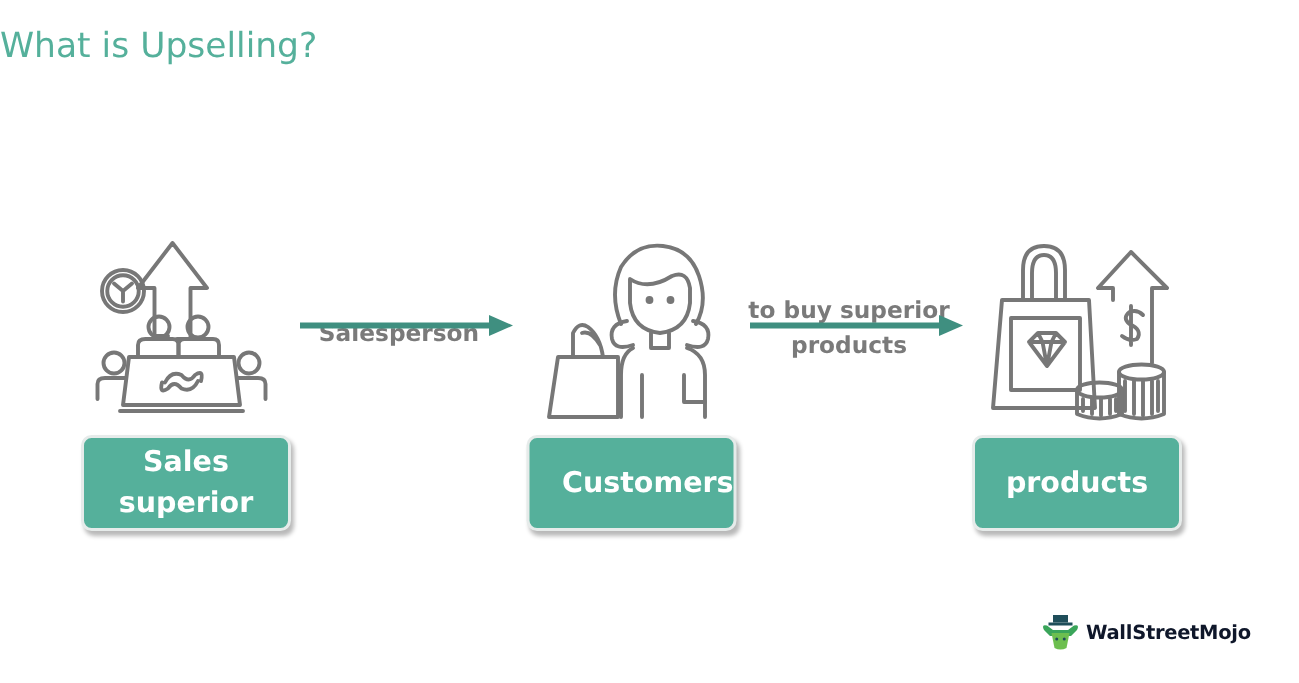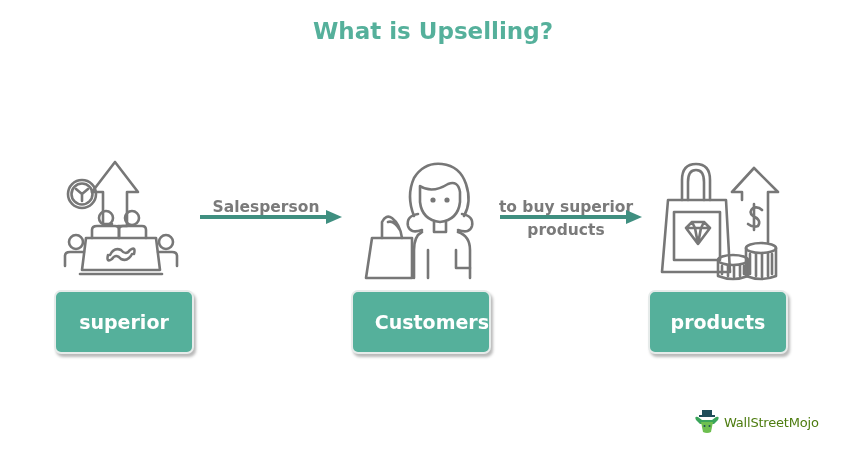--- a/index.html
+++ b/index.html
@@ -1,22 +1,22 @@
 <!DOCTYPE html>
 <html><head>
   <meta charset="utf-8">
   <style>
     html, body { margin: 0; padding: 0; }
     body {
       width: 866px; height: 455px; background: #ffffff; position: relative; overflow: hidden;
       font-family: "DejaVu Sans", "Liberation Sans", sans-serif;
     }
     .title {
-      position: absolute; left: 0; width: 866px; top: 18px; text-align: center;
-      font-size: 23px; font-weight: bold; color: #55b09b; letter-spacing: 0px;
+      position: absolute; left: 0; width: 866px; top: 18px; 
+      font-size: 23px; font-weight: normal; color: #55b09b; letter-spacing: 0px;
       font-family: "DejaVu Sans", sans-serif;
     }
     .icon { position: absolute; }
     .icon svg { display: block; }
     .box {
       position: absolute; background: #55b09b; border-radius: 7px;
       border: 2px solid #e6ebea;
       box-shadow: 2px 3px 3px rgba(0,0,0,0.28);
       color: #ffffff; font-weight: bold; font-size: 19px; line-height: 27px;
       display: flex; align-items: center; justify-content: center; text-align: center;
@@ -24,21 +24,21 @@
     }
     .arrow-wrap { position: absolute; }
     .arrow-label {
       position: absolute; left: 0; width: 100%; text-align: center;
       color: #7a7a7a; font-weight: bold; font-size: 15.5px; line-height: 21px;
       font-family: "DejaVu Sans", sans-serif;
     }
     .arrow-line { position: absolute; }
     .logo { position: absolute; left: 694px; top: 410px; display: flex; align-items: center; }
     .logo-text {
-      font-weight: normal; font-size: 13px; color: #4d7c0f; margin-left: 4px;
+      font-weight: bold; font-size: 13px; color: #0f172a; margin-left: 4px;
       font-family: "DejaVu Sans", sans-serif; letter-spacing: -0.2px;
     }
   </style>
 </head>
 <body>
 
 <div class="title">What is Upselling?</div>
 
 <div class="icon" style="left:62px; top:158px;">
   <svg width="124" height="122" viewBox="0 0 124 122" fill="none" stroke="#777777" stroke-width="2.6" stroke-linejoin="round" stroke-linecap="round">
@@ -61,21 +61,21 @@
     <path d="M115 108 L115 98 Q115 94 110 94 L96 94"></path>
 
     <path d="M24 80 L94 80 L98 112 L20 112 Z"></path>
     <path d="M18 116 L100 116"></path>
 
     <path d="M48 97 Q52 89 59 92 Q64 98 68 92 Q74 88 72 96 M70 96 Q66 104 59 101 Q54 95 50 101 Q44 105 46 97"></path>
   </svg>
 </div>
 
 <div class="arrow-wrap" style="left:196px; top:196px; width:148px; height:48px;">
-  <div class="arrow-label" style="top:1px; left:-4px;">Salesperson</div>
+  <div class="arrow-label" style="top:16px; left:-4px;">Salesperson</div>
   <svg class="arrow-line" style="left:4px; top:14px;" width="142" height="14" viewBox="0 0 142 14">
     <rect x="0" y="5" width="128" height="4" fill="#3f8f80"></rect>
     <path d="M126 0 L142 7 L126 14 Z" fill="#3f8f80"></path>
   </svg>
 </div>
 
 <div class="icon" style="left:362px; top:158px;">
   <svg width="116" height="122" viewBox="0 0 116 122" fill="none" stroke="#777777" stroke-width="2.6" stroke-linejoin="round" stroke-linecap="round">
 
     <path d="M52 58 Q44 38 52 20 Q62 4 80 6 Q98 8 104 26 Q110 44 102 58"></path>
@@ -125,20 +125,21 @@
     <path d="M60 100 L60 116 Q75 122 90 116 L90 100"></path>
     <path d="M64 106 L64 114 M70 106 L70 116 M76 106 L76 117 M82 106 L82 116 M86 106 L86 114"></path>
     <ellipse cx="103" cy="88" rx="15" ry="5"></ellipse>
     <path d="M88 88 L88 116 Q103 122 118 116 L118 88"></path>
     <path d="M92 94 L92 114 M98 94 L98 116 M104 94 L104 117 M110 94 L110 116 M114 94 L114 114"></path>
   </svg>
 </div>
 
 <div class="box" style="left:54px; top:290px; width:136px; height:60px;">
   <div>
+    <div>Sales</div>
     <div>superior</div>
   </div>
 </div>
 
 <div class="box" style="left:351px; top:290px; width:136px; height:60px;justify-content:flex-end;">
   <div>Customers</div>
 </div>
 
 <div class="box" style="left:648px; top:290px; width:136px; height:60px;">
   <div>

